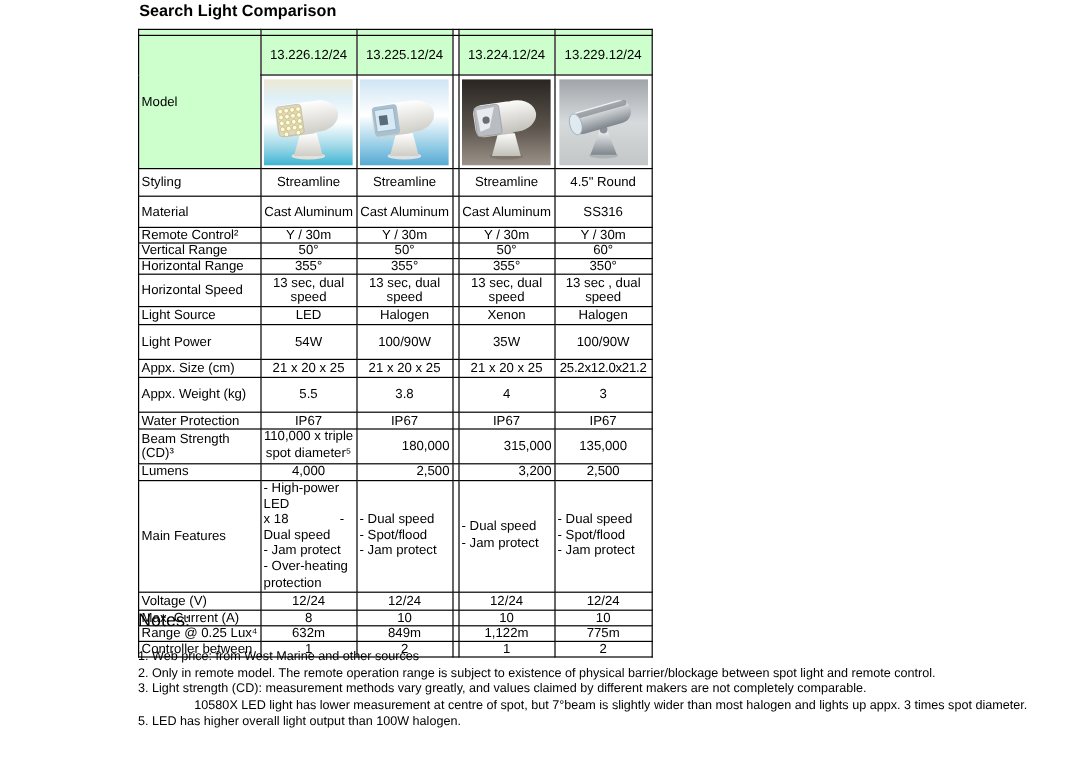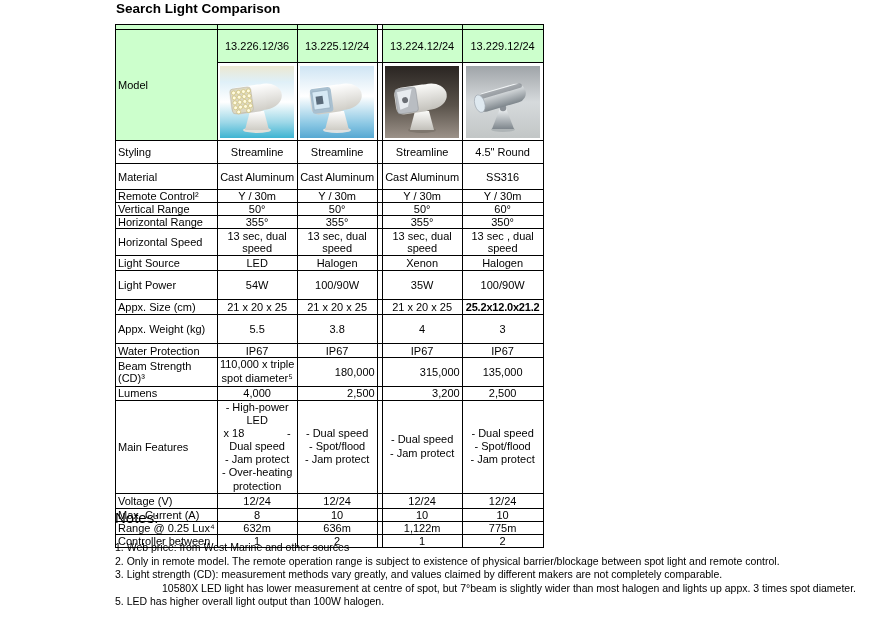--- a/index.html
+++ b/index.html
@@ -21,26 +21,26 @@
   td.g { background:#ccffcc; }
   td.sp { border:0; background:#fff; padding:0; }          
   tr.sliver td { height:4px; padding:0; line-height:0; }
   td.lbl { text-align:left; padding-left:3px; }
   td.val { text-align:center; }
   td.mnum { text-align:center; font-size:11px; }
   td.imgc { padding:2px; }
   td.imgc svg { display:block; margin:0 auto; }
   td.small { font-size:8.5px;text-align:center; }
   td.sz3 { font-size:10px; }
-  td.sz4 { font-size:9.2px; letter-spacing:-0.2px;font-weight:bold; }
+  td.sz4 { font-size:9.2px; letter-spacing:-0.2px; }
   td.ar { text-align:right; padding-right:4px; }
   td.beam1 { font-size:10.5px; line-height:1.25;text-align:center; }
   .pre { white-space:pre-line; }
   td.feat {
-    text-align:center; vertical-align:top; white-space:pre-line;
+    text-align:left; vertical-align:top; white-space:pre-line;
     font-size:11px; line-height:1.2; padding:1px 2px 1px 3px;
   }
   td.feat1 { white-space:pre-wrap; font-size:10px; }
   td.nw { white-space:nowrap; }
 
   #notes { position:absolute; left:115px; top:509px; width:779px; font-size:10.5px; }
   #notes .h { font-size:15px; margin-bottom:15px; }
   #notes .note { line-height:12px; margin-bottom:1.5px; }
   #notes .indent { padding-left:9px;text-align:center; }
 </style>
@@ -66,21 +66,21 @@
       <td class="g"></td>
       <td class="g"></td>
       <td class="g"></td>
       <td class="sp"></td>
       <td class="g"></td>
       <td class="g"></td>
     </tr>
 
     <tr style="height:33px">
       <td class="g lbl" rowspan="2">Model</td>
-      <td class="g mnum">13.226.12/36</td>
+      <td class="g mnum">13.226.12/24</td>
       <td class="g mnum">13.225.12/24</td>
       <td class="sp"></td>
       <td class="g mnum">13.224.12/24</td>
       <td class="g mnum">13.229.12/24</td>
     </tr>
 
     <tr style="height:78px">
       <td class="imgc">
         <svg width="74" height="72" viewBox="0 0 74 72" role="img" aria-label="white LED searchlight on blue gradient background">
           <defs>
@@ -355,21 +355,21 @@
       <td class="val">8</td>
       <td class="val">10</td>
       <td class="sp"></td>
       <td class="val">10</td>
       <td class="val">10</td>
     </tr>
 
     <tr style="height:13px">
       <td class="lbl nw">Range @ 0.25 Lux⁴</td>
       <td class="val">632m</td>
-      <td class="val">636m</td>
+      <td class="val">849m</td>
       <td class="sp"></td>
       <td class="val">1,122m</td>
       <td class="val">775m</td>
     </tr>
 
     <tr style="height:13px">
       <td class="lbl">Controller between</td>
       <td class="val">1</td>
       <td class="val">2</td>
       <td class="sp"></td>

